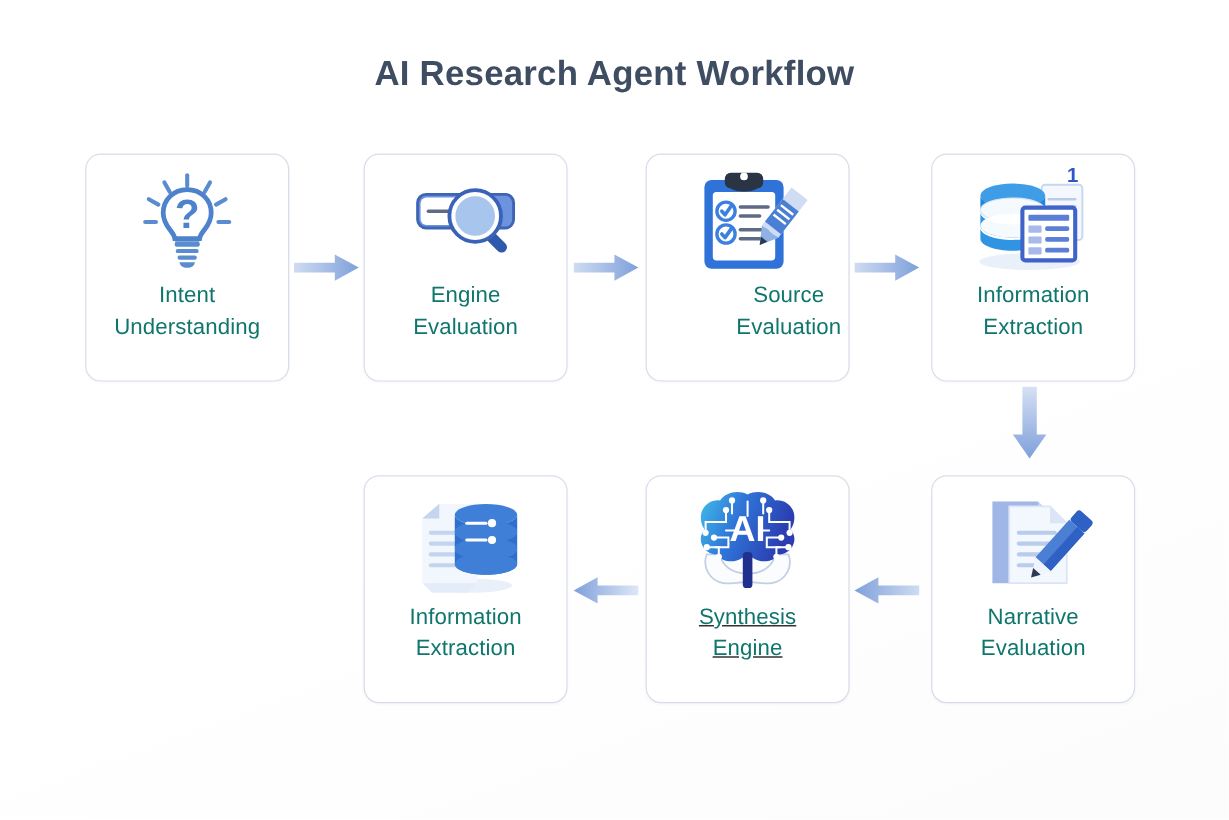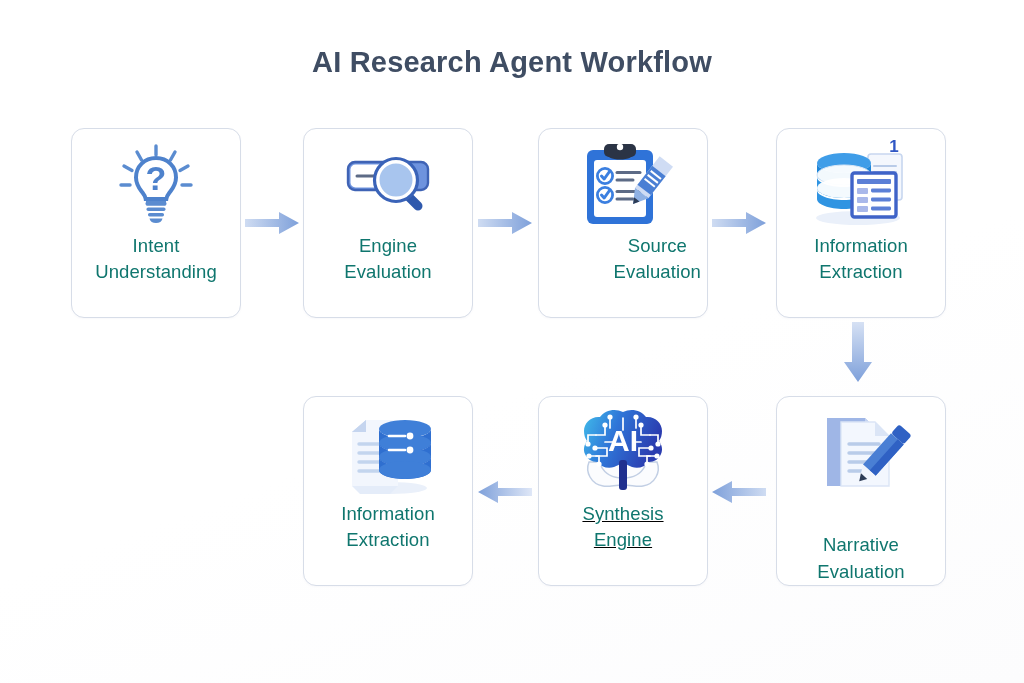--- a/index.html
+++ b/index.html
@@ -66,21 +66,21 @@
     letter-spacing: 0.1px;
     font-weight: 400;
   }
 
   
   #card-1 { left: 71px;  top: 128px; }
   #card-2 { left: 303px; top: 128px; }
   #card-3 { left: 538px; top: 128px; align-items: flex-end; }
   #card-4 { left: 776px; top: 128px; }
   
-  #card-5 { left: 776px; top: 396px; gap: 32px; }
+  #card-5 { left: 776px; top: 396px; }
   #card-6 { left: 538px; top: 396px; text-decoration: underline; }
   #card-7 { left: 303px; top: 396px; }
 
   
   .arrow {
     position: absolute;
   }
   .arrow-h { width: 62px; height: 40px; top: 203px; }
   #arrow-1 { left: 245px; }
   #arrow-2 { left: 478px; }

